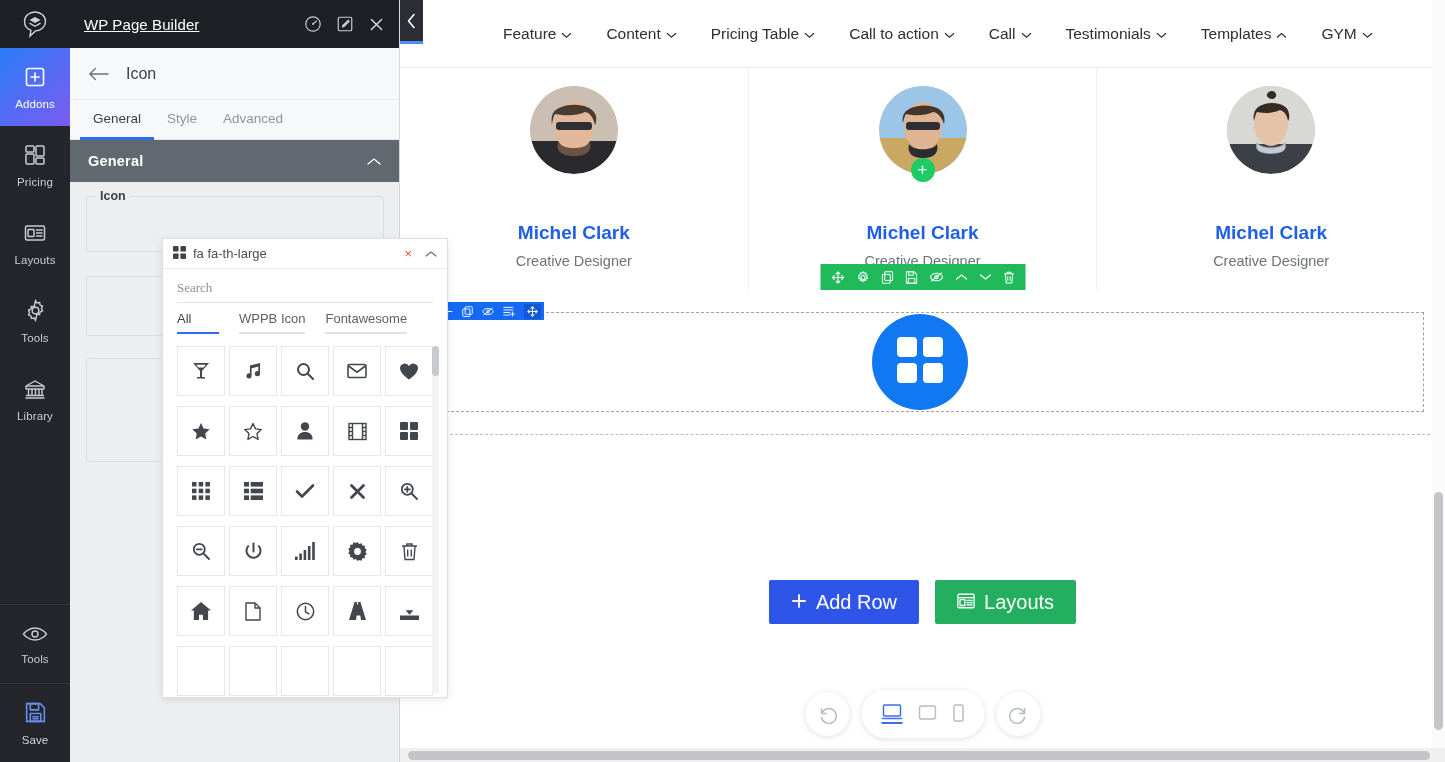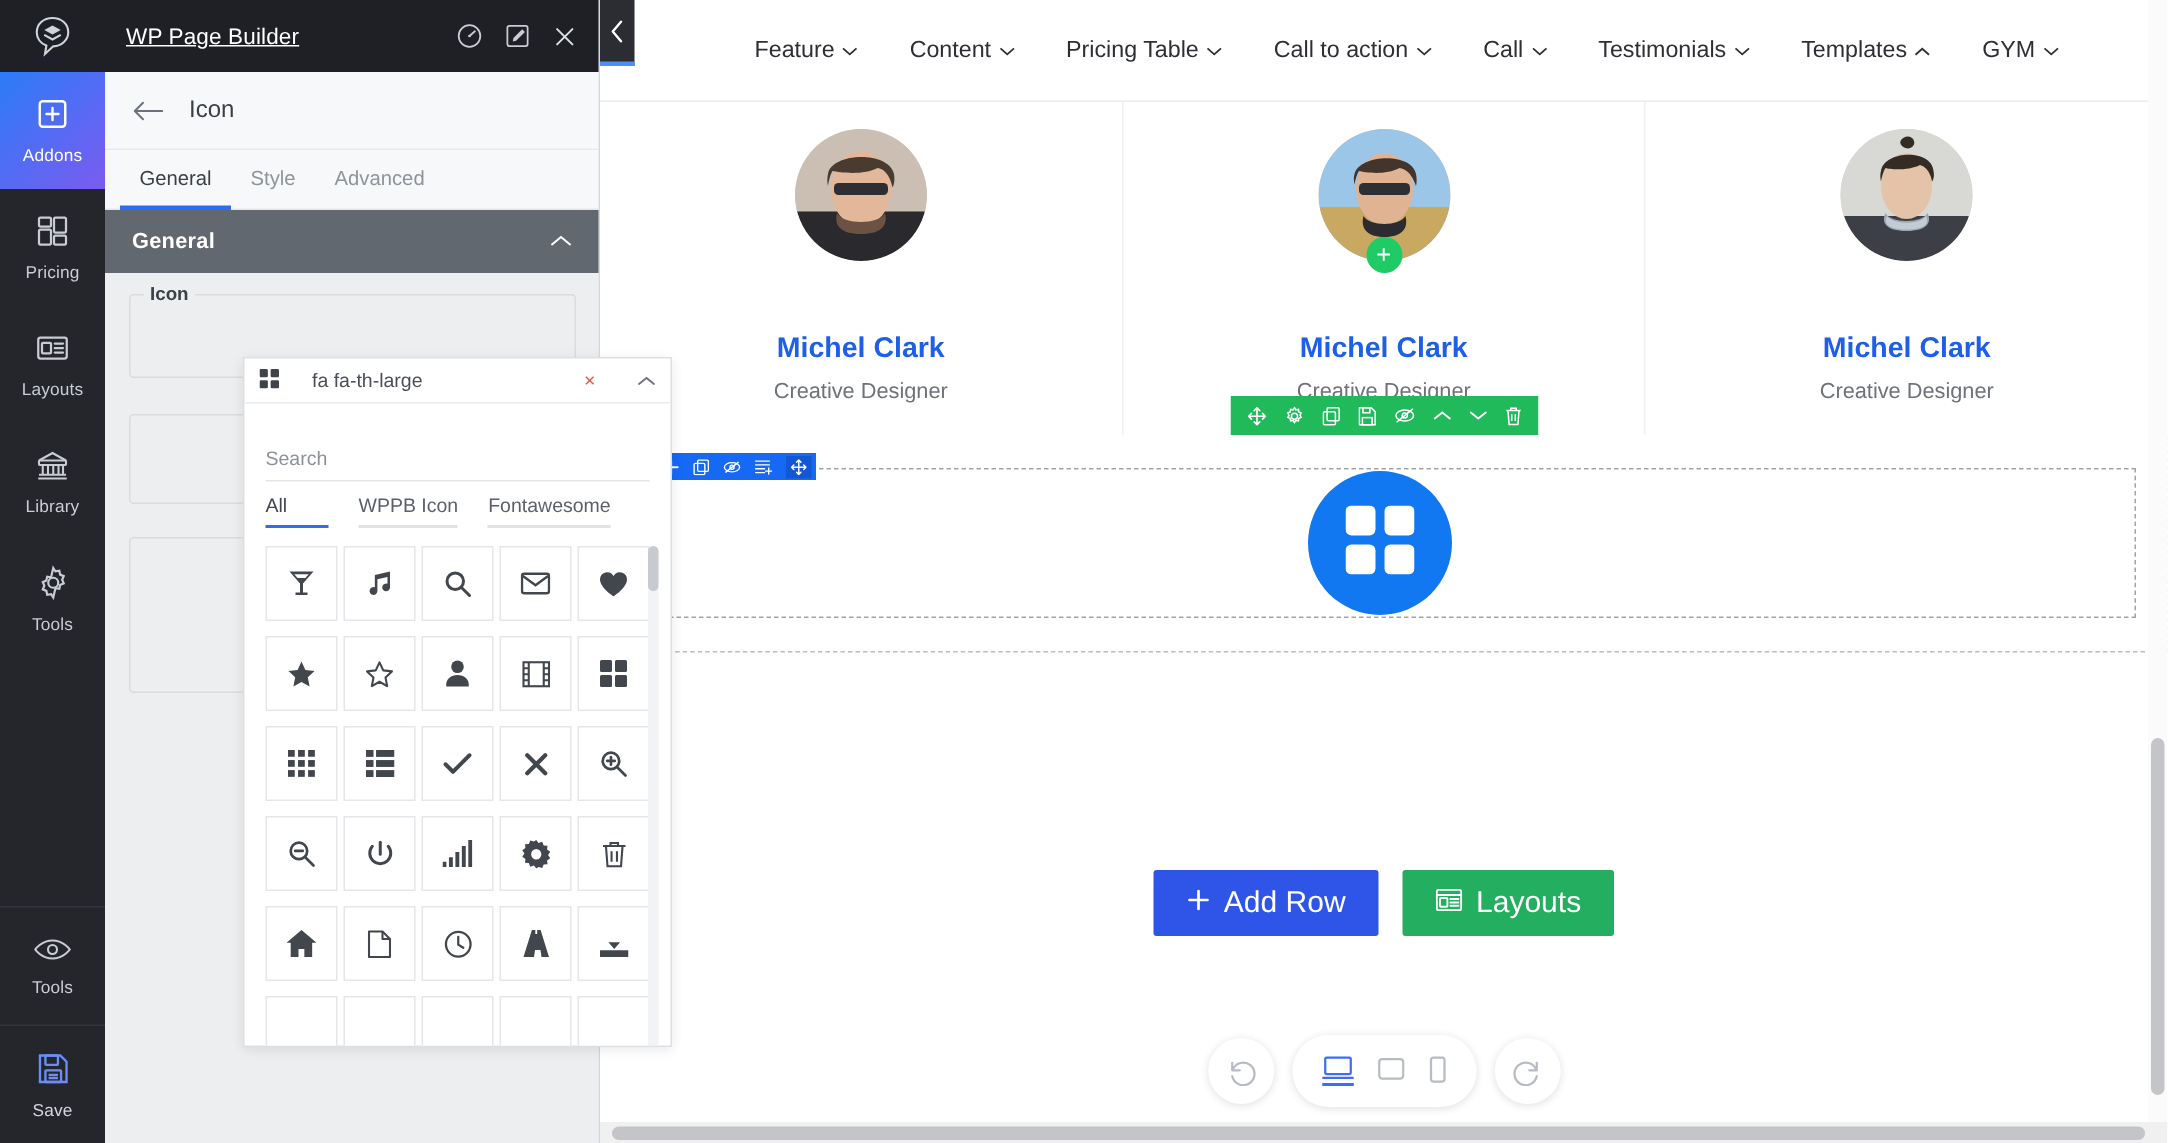--- a/index.html
+++ b/index.html
@@ -85,31 +85,31 @@
   }
 
   
   .icon-dd {
     position:absolute; left:92px; top:238px; width:286px;
     background:#ffffff; border:1px solid #dcdfe3;
     box-shadow:0 2px 8px rgba(0,0,0,.09); z-index:20;
     height:460px; overflow:hidden;
   }
   .dd-value {
-    height:30px; display:flex; align-items:center; gap:22px;
+    height:30px; display:flex; align-items:center; gap:7px;
     padding:12px 10px; border-bottom:1px solid #e8eaed; font-size:13px; color:#4a4f57;justify-content:center;
   }
   .dd-value .vtext { flex:1; }
   .dd-clear { color:#e8563f; font-size:13px; cursor:pointer; padding:0 4px; }
   .dd-caret { color:#6b7079; cursor:pointer; display:flex; padding-left:2px;}
 
   .dd-search {
-    margin:22px 14px 0 14px; border:none; border-bottom:1px solid #e3e5e9;
+    margin:4px 14px 0 14px; border:none; border-bottom:1px solid #e3e5e9;
     height:30px; font-size:13px; color:#ef4444; outline:none; width:calc(100% - 28px);
-    font-family:Liberation Sans, sans-serif; background:transparent;
+    font-family:Liberation Serif, serif; background:transparent;
   }
   .dd-search::placeholder { color:#8c9199; }
 
   .dd-tabs { display:flex; padding:8px 14px 0 14px; gap:20px; }
   .dd-tab {
     font-size:13px; color:#5c6169; padding-bottom:6px; cursor:pointer;
     border-bottom:2px solid #dfe2e6; min-width:42px; text-align:left;
   }
   .dd-tab.active { color:#40454d; border-bottom-color:#2b6ef5; }
 
@@ -285,38 +285,38 @@
           <rect x="2.5" y="5" width="19" height="14" rx="1.5"></rect>
           <rect x="5" y="8.5" width="6" height="7" rx=".7"></rect>
           <path d="M13.5 9h5.5M13.5 12h5.5M13.5 15h5.5" stroke-linecap="round"></path>
         </svg>
       </span>
       <span class="lbl">Layouts</span>
     </div>
 
     <div class="rail-item">
       <span>
+        <svg width="25" height="25" viewBox="0 0 24 24" fill="none" stroke="#c9ccd4" stroke-width="1.4">
+          <circle cx="12" cy="12" r="3.2"></circle>
+          <path d="M12 2.6l1.4 2.1 2.5-.4.5 2.5 2.3 1-1 2.3 1 2.3-2.3 1-.5 2.5-2.5-.4L12 21.4l-1.4-2.1-2.5.4-.5-2.5-2.3-1 1-2.3-1-2.3 2.3-1 .5-2.5 2.5.4z"></path>
+        </svg>
+      </span>
+      <span class="lbl">Tools</span>
+    </div>
+
+    <div class="rail-item">
+      <span>
         <svg width="24" height="24" viewBox="0 0 24 24" fill="none" stroke="#c9ccd4" stroke-width="1.4">
           <path d="M3 9l9-5 9 5"></path>
           <rect x="3" y="9" width="18" height="3" rx=".5"></rect>
           <path d="M5.5 12v6M9 12v6M12.5 12v6M16 12v6M19 12v6"></path>
           <path d="M3 18.5h18M2.5 21h19"></path>
         </svg>
       </span>
       <span class="lbl">Library</span>
-    </div>
-
-    <div class="rail-item">
-      <span>
-        <svg width="25" height="25" viewBox="0 0 24 24" fill="none" stroke="#c9ccd4" stroke-width="1.4">
-          <circle cx="12" cy="12" r="3.2"></circle>
-          <path d="M12 2.6l1.4 2.1 2.5-.4.5 2.5 2.3 1-1 2.3 1 2.3-2.3 1-.5 2.5-2.5-.4L12 21.4l-1.4-2.1-2.5.4-.5-2.5-2.3-1 1-2.3-1-2.3 2.3-1 .5-2.5 2.5.4z"></path>
-        </svg>
-      </span>
-      <span class="lbl">Tools</span>
     </div>
 
     <div class="rail-bottom">
       <div class="rail-sep"></div>
       <div class="rail-item">
         <span>
           <svg width="26" height="20" viewBox="0 0 26 20" fill="none" stroke="#c9ccd4" stroke-width="1.4">
             <path d="M1.5 10S5.5 4 13 4s11.5 6 11.5 6-4 6-11.5 6S1.5 10 1.5 10z"></path>
             <circle cx="13" cy="10" r="3"></circle>
           </svg>

